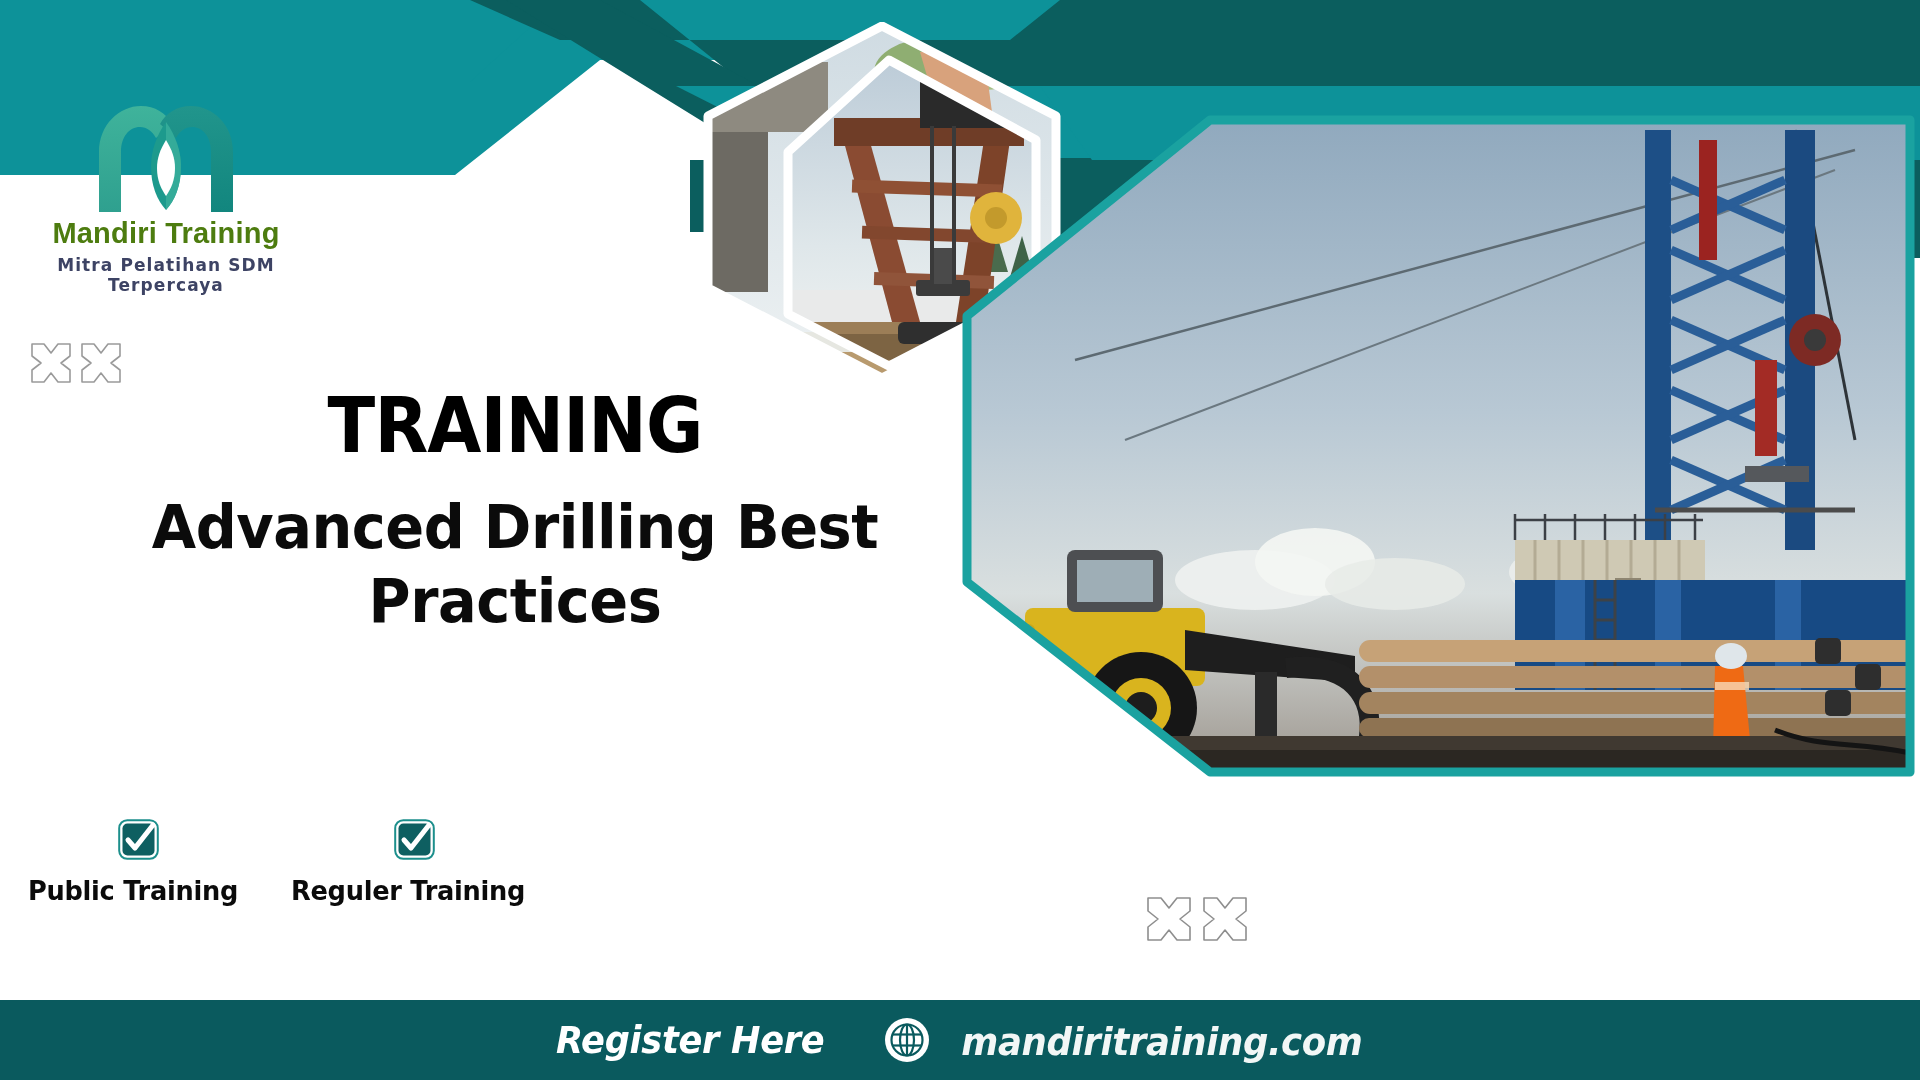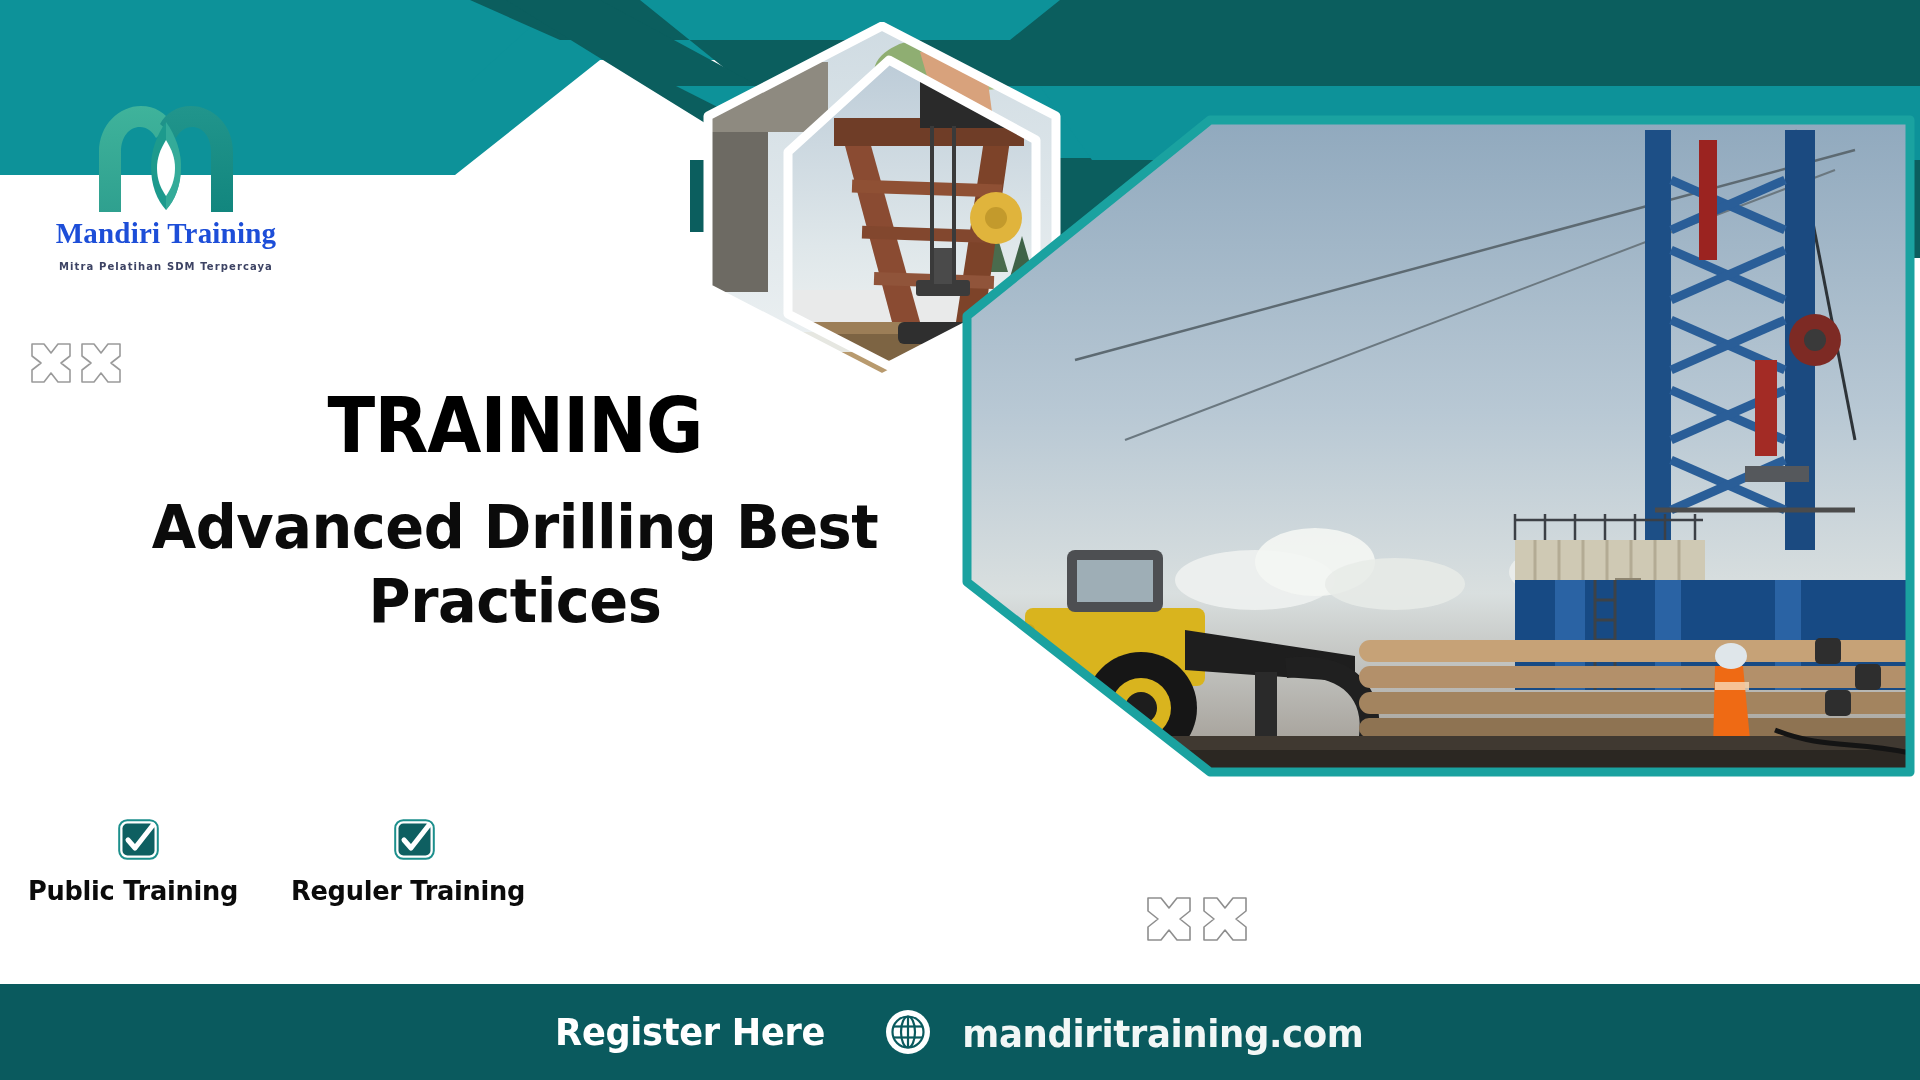--- a/index.html
+++ b/index.html
@@ -12,28 +12,28 @@
   }
   .stage { position:absolute; inset:0; width:1920px; height:1080px; overflow:hidden; background:#fff; }
 
   
   .geo { position:absolute; top:0; left:0; width:1920px; height:1080px; pointer-events:none; }
 
   
   .logo-block { position:absolute; left:36px; top:100px; width:260px; text-align:center; }
   .logo-mark { width:150px; height:112px; margin:0 auto 6px; display:block; }
   .logo-name {
-    font-family:Liberation Serif, serif;
-    font-weight:bold; font-size:29px; color:#1d4ed8; letter-spacing:.2px;
+    font-family:Liberation Sans, sans-serif;
+    font-weight:bold; font-size:29px; color:#4d7c0f; letter-spacing:.2px;
     line-height:1.05;
   }
   .logo-tagline {
     font-family:"DejaVu Sans", sans-serif;
-    font-weight:bold; font-size:10px; color:#3d4364;
-    letter-spacing:1.1px; margin-top:13px;
+    font-weight:bold; font-size:17px; color:#3d4364;
+    letter-spacing:1.1px; margin-top:7px;
   }
 
   
   .xdeco { position:absolute; }
   .xdeco.one { left:24px; top:336px; }
   .xdeco.two { left:1140px; top:890px; }
 
   
   .headline { position:absolute; left:5px; top:388px; width:1020px; text-align:center; }
   .kicker {
@@ -56,22 +56,22 @@
   .cbox { width:43px; height:43px; position:relative; flex:0 0 auto; }
   .option-label {
     font-family:"DejaVu Sans", sans-serif;
     font-weight:bold; font-size:27px; color:#0b0b0b; letter-spacing:-.3px;
     white-space:nowrap;
     transform:scaleX(.95); transform-origin:left center;
   }
 
   
   .footer {
-    position:absolute; left:0; bottom:0; width:1920px; height:96px;
-    background:#0a5a5e; display:flex; align-items:center; justify-content:center; gap:52px;
+    position:absolute; left:0; bottom:0; width:1920px; height:80px;
+    background:#0a5a5e; display:flex; align-items:center; justify-content:center; gap:52px;font-style:italic;
   }
   .footer-cta {
     font-family:"DejaVu Sans", sans-serif;
     font-weight:bold; font-size:37px; color:#ffffff; letter-spacing:-.3px;
     transform:scaleX(.95);
   }
   .footer-web { display:flex; align-items:flex-end; gap:22px; }
   .globe { width:48px; height:48px; flex:0 0 auto; }
   .footer-url {
     font-family:"DejaVu Sans", sans-serif;

